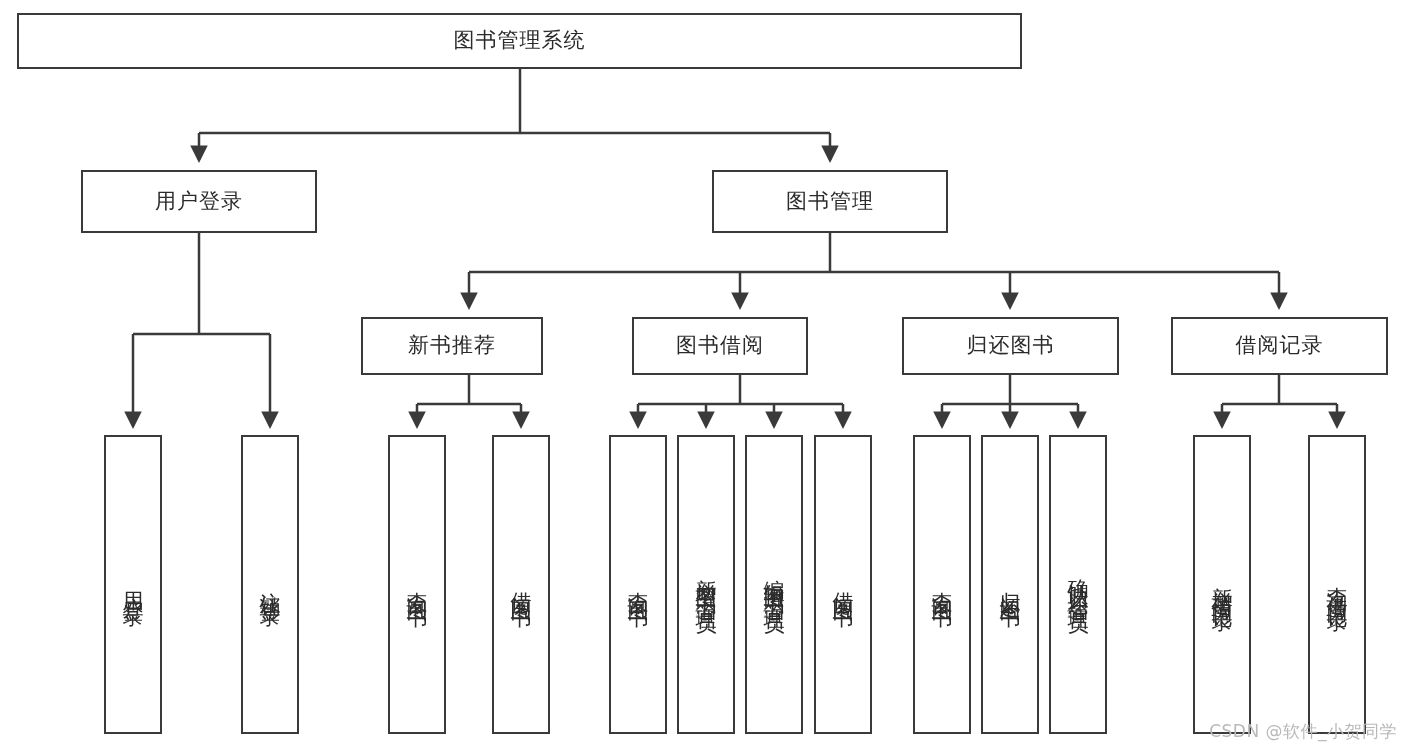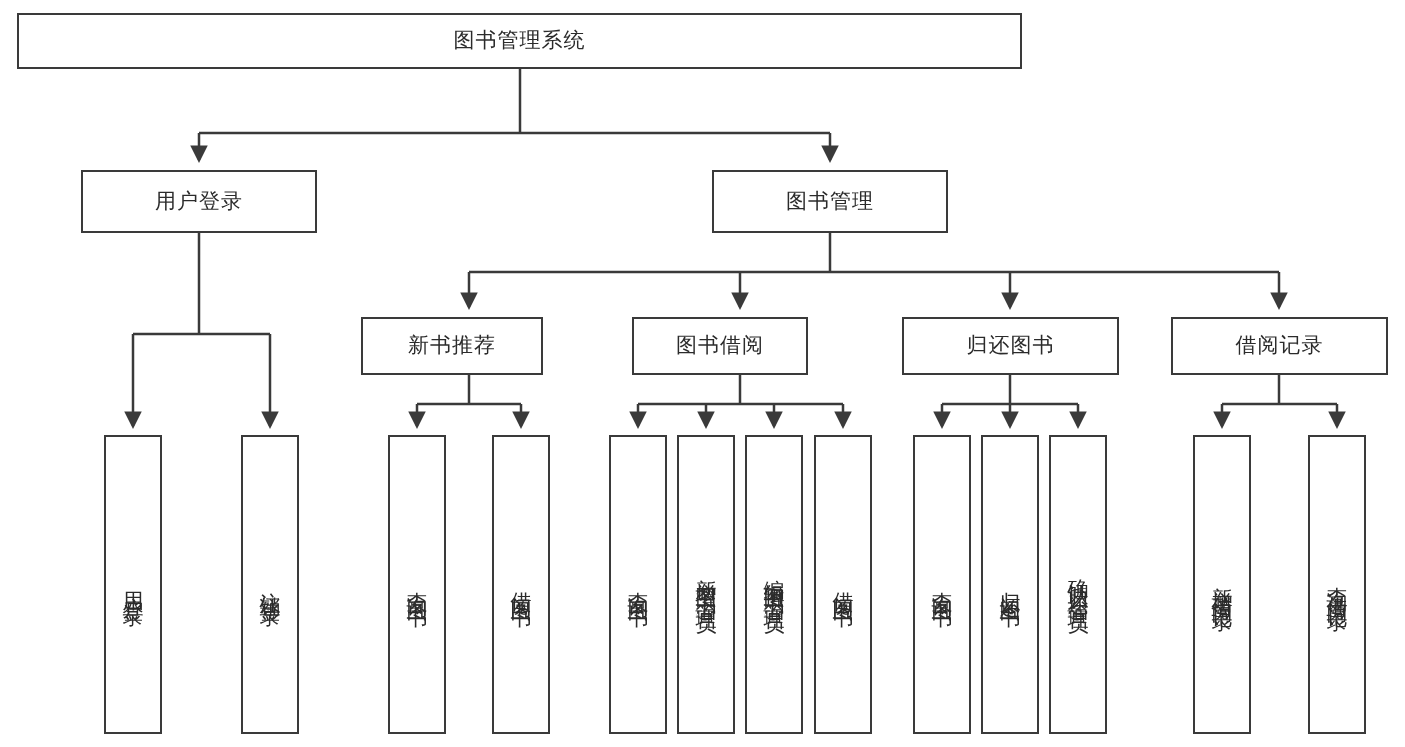--- a/index.html
+++ b/index.html
@@ -182,14 +182,15 @@
     <span class="vlabel">确认归还（管理员）</span>
   </div>
 
   <div class="node vert" style="left:1193px; top:435px; width:58px; height:299px;">
     <span class="vlabel">新增借阅记录</span>
   </div>
   <div class="node vert" style="left:1308px; top:435px; width:58px; height:299px;">
     <span class="vlabel">查询借阅记录</span>
   </div>
 
+  <div class="watermark">CSDN @软件_小贺同学</div>
 
 </div>
 
 </body></html>

